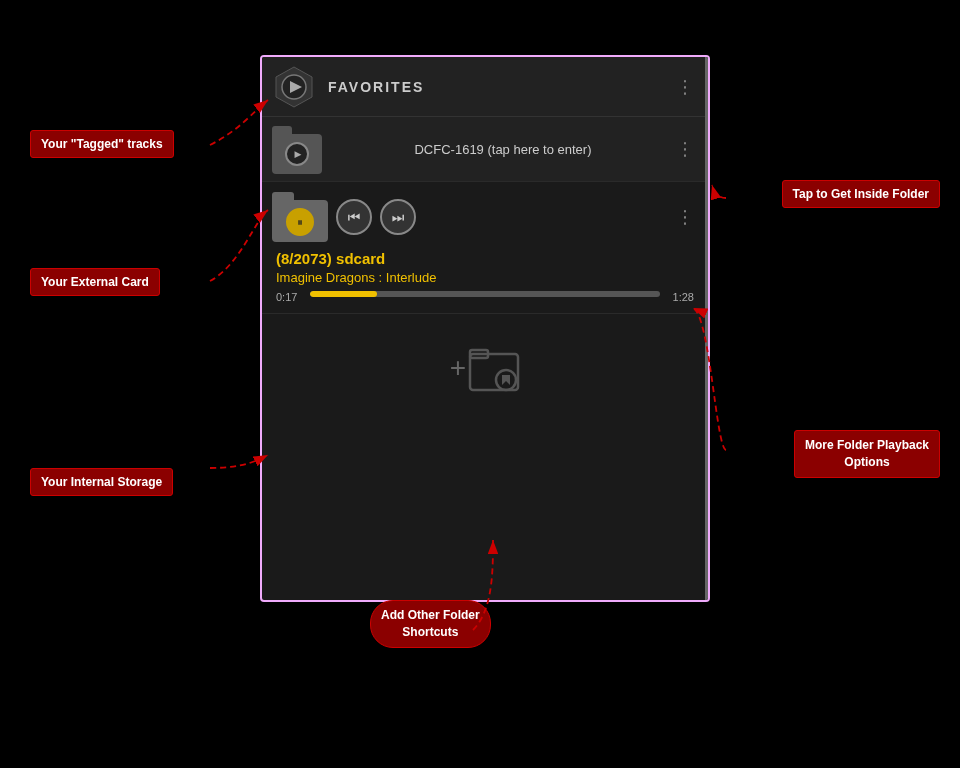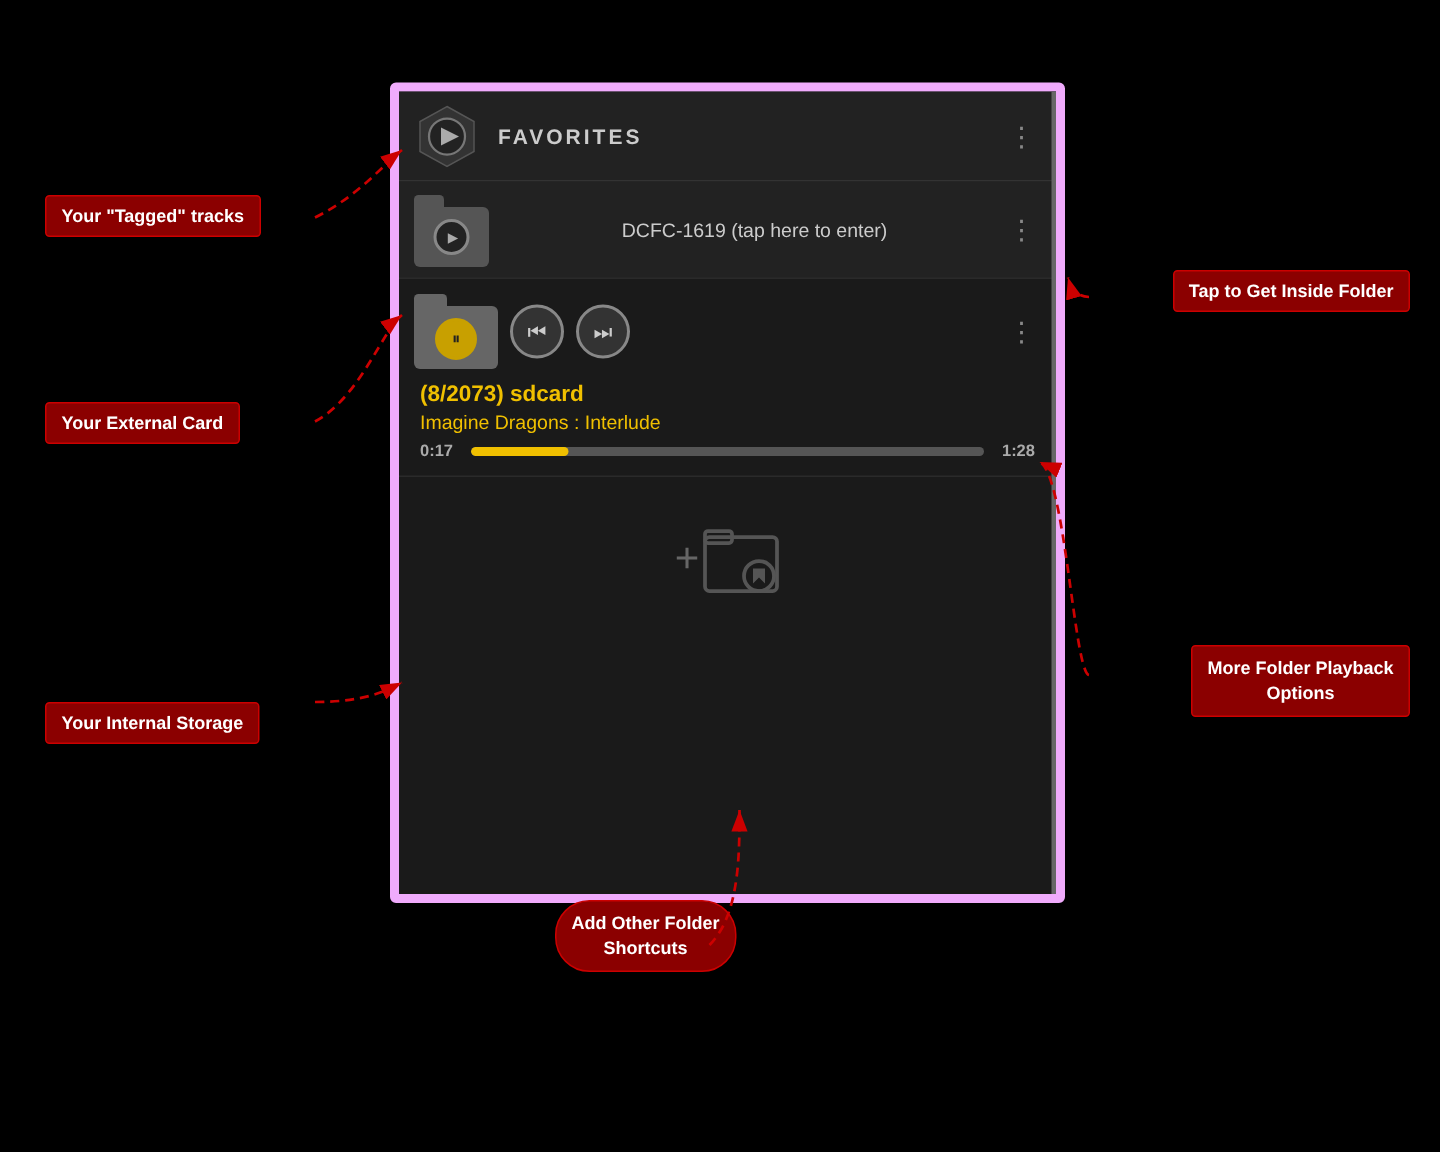--- a/index.html
+++ b/index.html
@@ -13,21 +13,21 @@
     }
 
     
     .app-container {
       position: absolute;
       left: 260px;
       top: 55px;
       width: 450px;
       height: 547px;
       background: #1a1a1a;
-      border: 6px solid #f0abfc;
+      border: 2px solid #f0abfc;
       border-radius: 4px;
       overflow: hidden;
     }
 
     
     .favorites-row {
       display: flex;
       align-items: center;
       background: #222;
       padding: 8px 10px;
@@ -197,23 +197,22 @@
       font-weight: bold;
       margin-bottom: 3px;
     }
     .sdcard-track {
       color: #f0c000;
       font-size: 13px;
       margin-bottom: 6px;
     }
     .progress-bar-wrap {
       display: flex;
-      align-items: center;
+      align-items: flex-start;
       gap: 6px;
-      font-weight: bold;
     }
     .progress-time-left {
       color: #aaa;
       font-size: 11px;
       min-width: 28px;
     }
     .progress-bar {
       flex: 1;
       height: 6px;
       background: #555;

